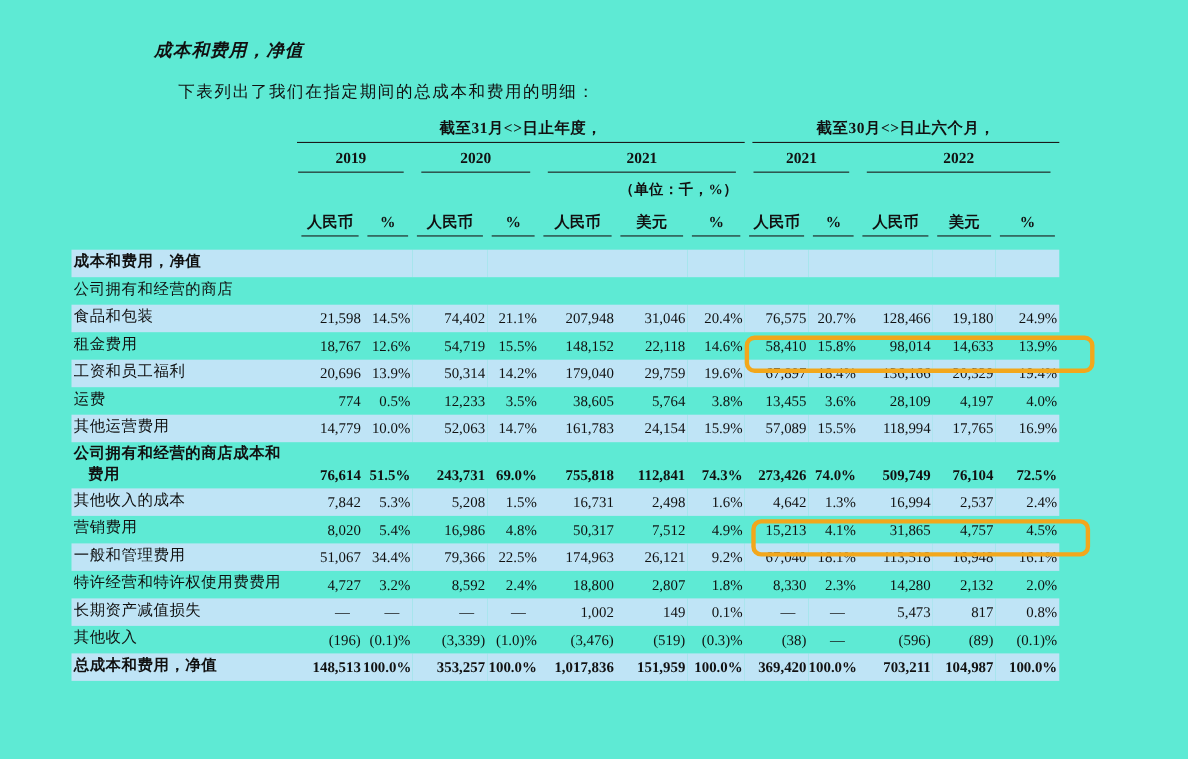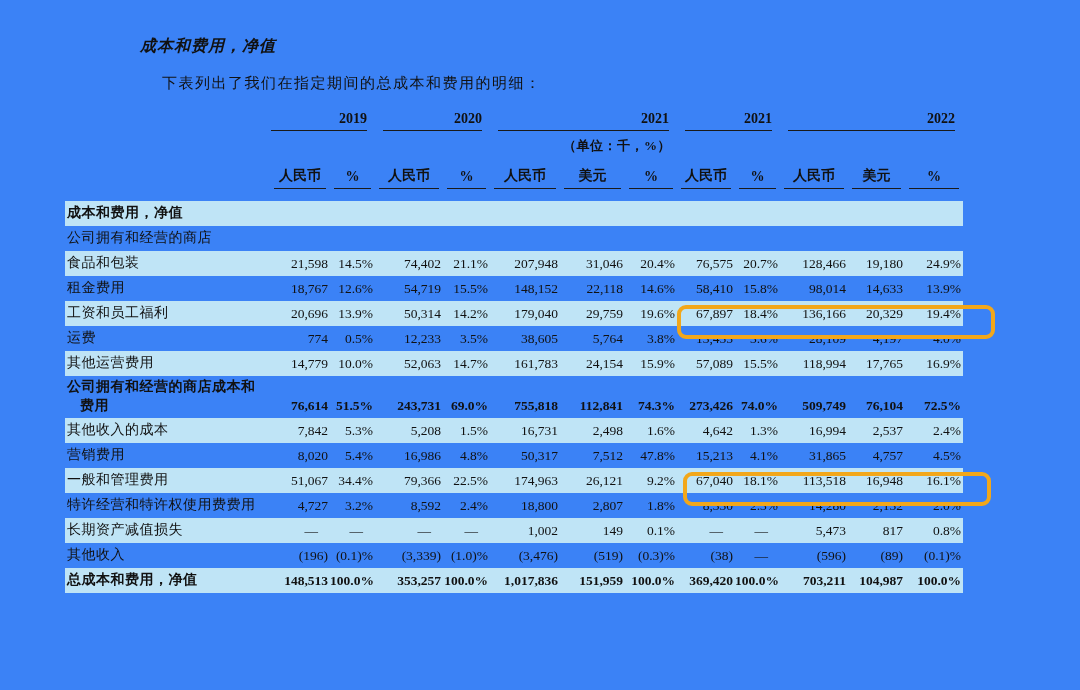--- a/index.html
+++ b/index.html
@@ -1,18 +1,18 @@
 <!DOCTYPE html>
 <html style="--shade: #BFE4F6; --hl: #F2A71B; --text: #111111;"><head>
 <meta charset="utf-8">
 <style>
   * { margin:0; padding:0; box-sizing:content-box; }
   html,body { background:#e9e9e9; }
   .page {
-    position:relative; width:1080px; height:690px; background:#3b82f6;
+    position:relative; width:1080px; height:690px; background:#5eead4;
     font-family:"Liberation Serif","DejaVu Serif",serif; color:var(--text,#111);
     overflow:hidden; margin:0 auto;
   }
   .doc-title {
     position:absolute; left:140px; top:36px;
     font-size:16px; font-weight:bold; font-style:italic; letter-spacing:1px;
   }
   .doc-subtitle {
     position:absolute; left:162px; top:74px;
     font-size:15px; letter-spacing:1.5px;
@@ -22,21 +22,21 @@
   th, td { padding:0; font-weight:normal; vertical-align:middle; }
   thead th { vertical-align:bottom; }
   tr.hrow1 { height:26px; } tr.hrow2 { height:27px; }
   tr.hrow3 { height:24px; } tr.hrow4 { height:30px; }
   .grpline {
     font-weight:bold; font-size:14px; text-align:center;
     border-bottom:1.5px solid #1a1a1a; padding-bottom:3px; letter-spacing:0.5px;
   }
   .grpline.g2 { margin-left:7px; }
   .yrline {
-    font-weight:bold; font-size:14px; text-align:right;
+    font-weight:bold; font-size:14px; text-align:center;
     border-bottom:1.5px solid #1a1a1a; padding-bottom:3px; margin:0 8px;
   }
   .yrline.yfirst { margin-left:1px; }
   .unit-cell { text-align:right; font-weight:bold; font-size:13px; padding-right:6px; letter-spacing:0.5px; }
   .colline {
     font-weight:bold; font-size:14px; text-align:center;
     border-bottom:1.5px solid #1a1a1a; padding-bottom:3px; margin:12px 4px;
   }
   tbody tr { height:25px; }
   tbody tr.shaded { background:var(--shade,#BFE4F6); }
@@ -75,20 +75,29 @@
           <col style="width:70px">
         <col style="width:65px">
           <col style="width:52px">
           <col style="width:58px">
         <col style="width:45px">
           <col style="width:68px">
           <col style="width:57px">
         <col style="width:58px">
       </colgroup>
       <thead>
+        <tr class="hrow1">
+          <th></th>
+          <th colspan="7">
+              <div class="grpline g1">截至31月&lt;&gt;日止年度，</div>
+            </th>
+          <th colspan="5">
+              <div class="grpline g2">截至30月&lt;&gt;日止六个月，</div>
+            </th>
+        </tr>
         <tr class="hrow2">
           <th></th>
           <th colspan="2">
               <div class="yrline yfirst">2019</div>
             </th>
           <th colspan="2">
               <div class="yrline">2020</div>
             </th>
           <th colspan="3">
               <div class="yrline">2021</div>
@@ -283,21 +292,21 @@
             <td class="val">2.4%</td>
           </tr>
           <tr class="">
             <td class="lbl">营销费用</td>
             <td class="val">8,020</td>
             <td class="val">5.4%</td>
             <td class="val">16,986</td>
             <td class="val">4.8%</td>
             <td class="val">50,317</td>
             <td class="val">7,512</td>
-            <td class="val">47.8%</td>
+            <td class="val">4.9%</td>
             <td class="val">15,213</td>
             <td class="val">4.1%</td>
             <td class="val">31,865</td>
             <td class="val">4,757</td>
             <td class="val">4.5%</td>
           </tr>
           <tr class="shaded">
             <td class="lbl">一般和管理费用</td>
             <td class="val">51,067</td>
             <td class="val">34.4%</td>

